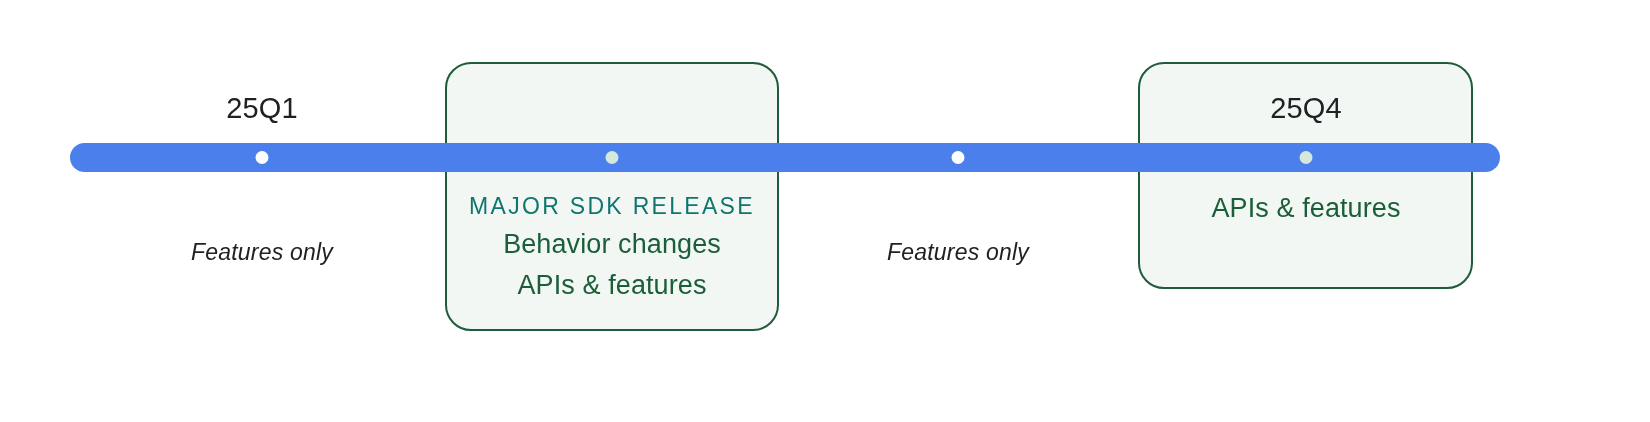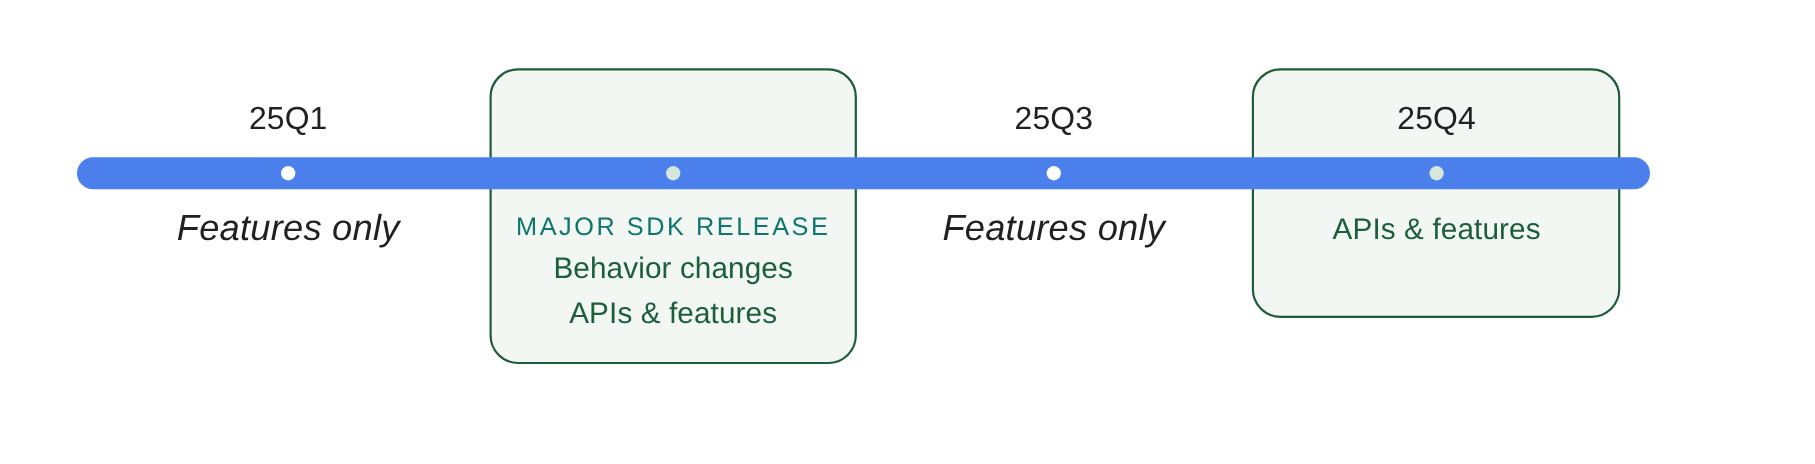--- a/index.html
+++ b/index.html
@@ -93,24 +93,25 @@
 
   .below-stack {
     position: absolute;
     top: 188px;
     left: 0;
     width: 100%;
   }
 
   .plain-note {
     font-style: italic;
-    font-size: 33px;
+    font-size: 23px;
     line-height: 38px;
     color: #202124;
     letter-spacing: 0.2px;
+    margin-top: 45px;
   }
 
   .release-heading {
     font-size: 23px;
     line-height: 36px;
     letter-spacing: 2.3px;
     color: #0f766e;
     white-space: nowrap;
   }
 
@@ -143,21 +144,20 @@
   <div class="quarter q2">
     <div class="node-dot muted"></div>
     <div class="below-stack">
       <div class="release-heading">MAJOR SDK RELEASE</div>
       <div class="release-line">Behavior changes</div>
       <div class="release-line">APIs &amp; features</div>
     </div>
   </div>
 
   <div class="quarter q3">
-    <div class="quarter-label">25Q3</div>
     <div class="node-dot"></div>
     <div class="below-stack">
       <div class="plain-note">Features only</div>
     </div>
   </div>
 
   <div class="quarter q4">
     <div class="quarter-label">25Q4</div>
     <div class="node-dot muted"></div>
     <div class="below-stack">

